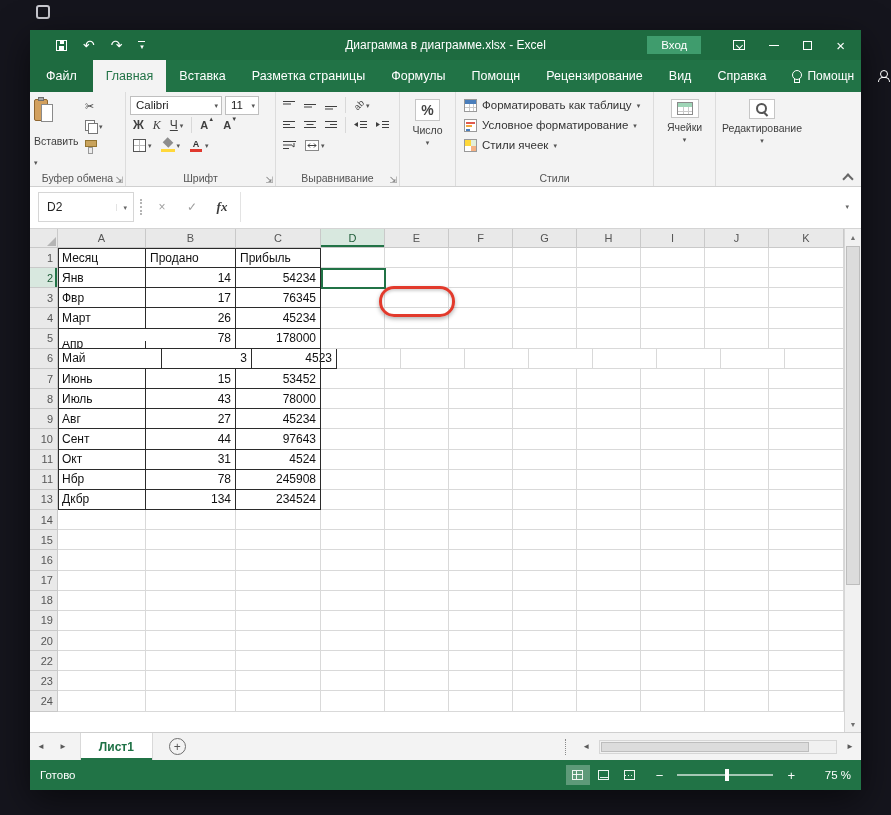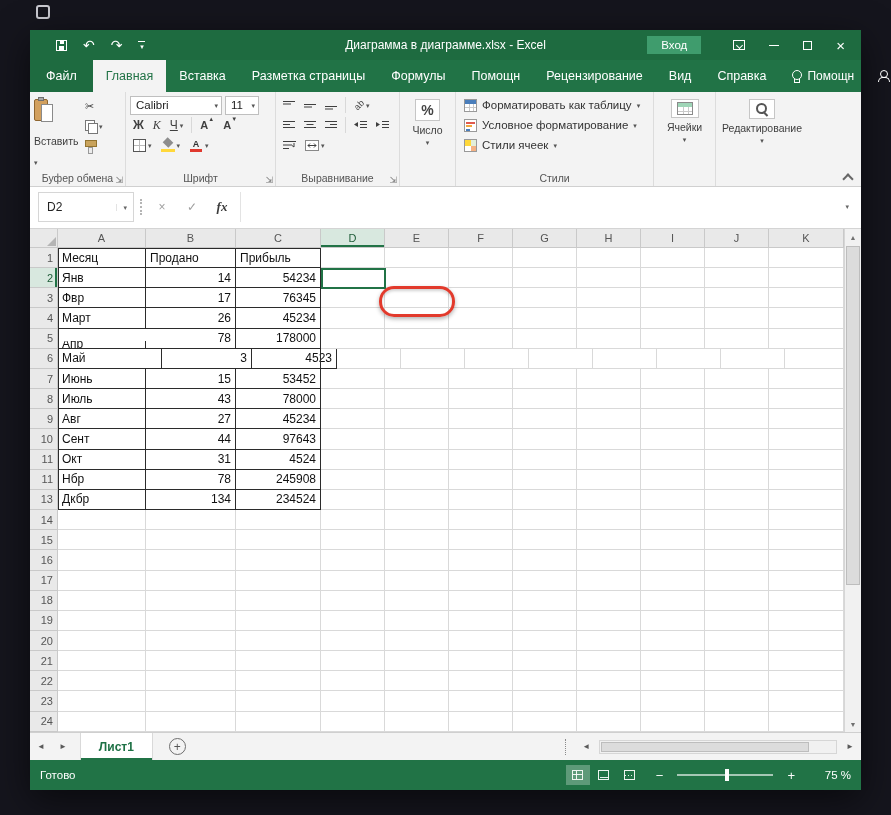--- a/index.html
+++ b/index.html
@@ -760,34 +760,20 @@
             <div class="cell" style="width: 64px;"></div>
             <div class="cell" style="width: 64px;"></div>
             <div class="cell" style="width: 64px;"></div>
             <div class="cell" style="width: 64px;"></div>
             <div class="cell" style="width: 64px;"></div>
             <div class="cell" style="width: 64px;"></div>
             <div class="cell" style="width: 64px;"></div>
             <div class="cell" style="width: 75px; flex: 1 1 auto;"></div>
           </div>
           <div class="grow">
-            <div class="rhead">21</div>
-            <div class="cell" style="width: 88px;"></div>
-            <div class="cell" style="width: 90px;"></div>
-            <div class="cell" style="width: 85px;"></div>
-            <div class="cell" style="width: 64px;"></div>
-            <div class="cell" style="width: 64px;"></div>
-            <div class="cell" style="width: 64px;"></div>
-            <div class="cell" style="width: 64px;"></div>
-            <div class="cell" style="width: 64px;"></div>
-            <div class="cell" style="width: 64px;"></div>
-            <div class="cell" style="width: 64px;"></div>
-            <div class="cell" style="width: 75px; flex: 1 1 auto;"></div>
-          </div>
-          <div class="grow">
             <div class="rhead">22</div>
             <div class="cell" style="width: 88px;"></div>
             <div class="cell" style="width: 90px;"></div>
             <div class="cell" style="width: 85px;"></div>
             <div class="cell" style="width: 64px;"></div>
             <div class="cell" style="width: 64px;"></div>
             <div class="cell" style="width: 64px;"></div>
             <div class="cell" style="width: 64px;"></div>
             <div class="cell" style="width: 64px;"></div>
             <div class="cell" style="width: 64px;"></div>

